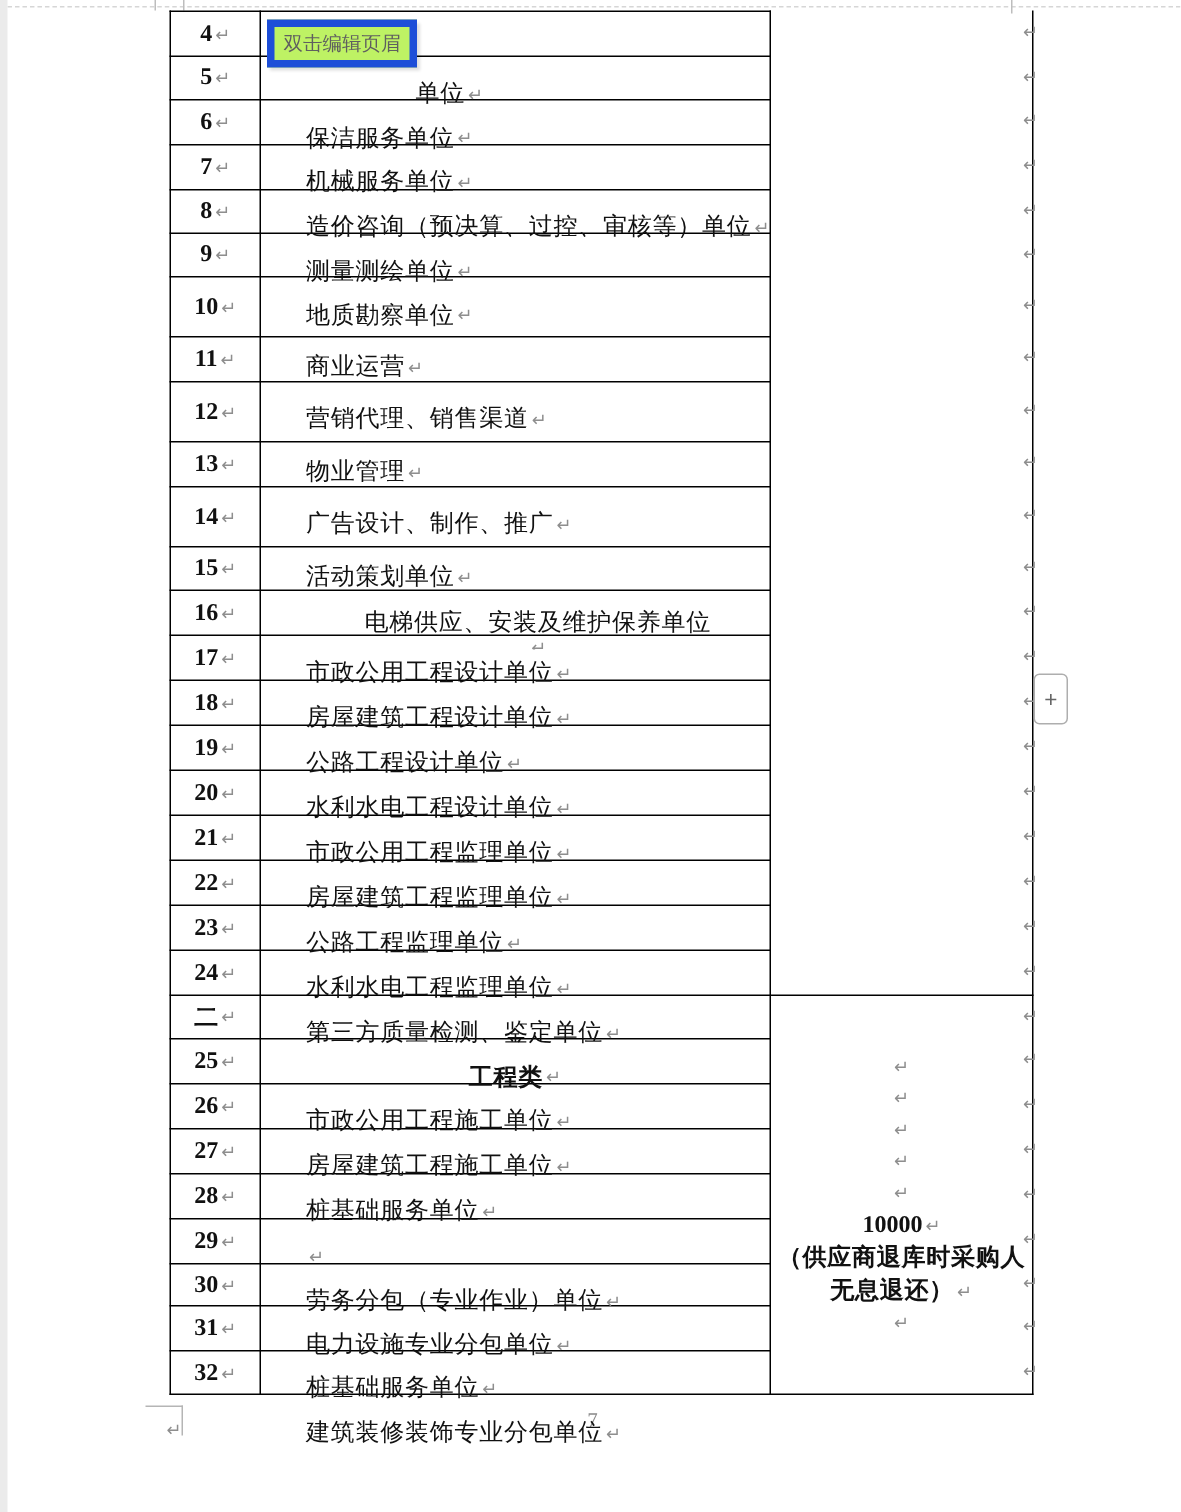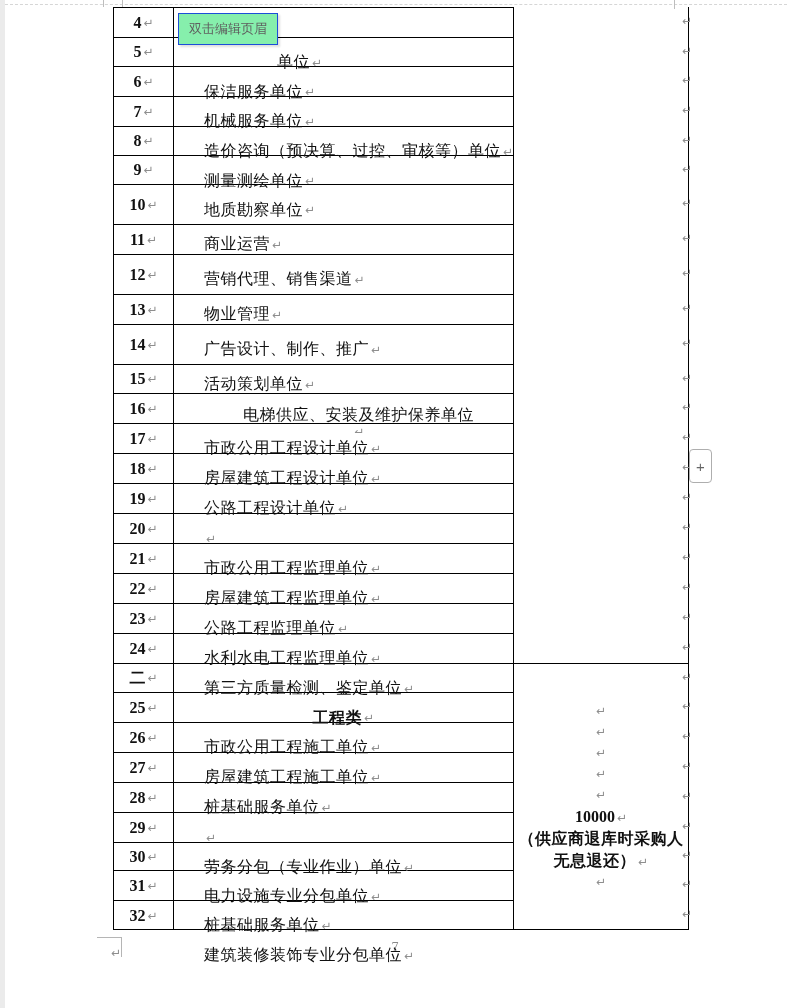--- a/index.html
+++ b/index.html
@@ -24,21 +24,21 @@
   .row-end{position:absolute;z-index:3;font-family:"DejaVu Sans",sans-serif;
            font-size:12px;color:#8e8e8e;line-height:1;}
   .deposit{position:absolute;display:flex;flex-direction:column;align-items:center;
            justify-content:center;z-index:2;text-align:center;}
   .dep-empty{line-height:21px;height:21px;font-family:"DejaVu Sans",sans-serif;
              font-size:12px;color:#8e8e8e;}
   .dep-amount{font-weight:bold;font-size:16px;color:#111;line-height:22px;}
   .dep-note{font-weight:bold;font-size:16px;color:#111;line-height:22px;letter-spacing:0.5px;}
   .tooltip{
     position:absolute;left:178px;top:13px;width:100px;height:32px;box-sizing:border-box;
-    background:#86efac;border:1px solid #1d4ed8;box-shadow:2px 2px 2px rgba(0,0,0,0.13);
+    background:#bef264;border:5px solid #1d4ed8;box-shadow:2px 2px 2px rgba(0,0,0,0.13);
     z-index:10;display:flex;align-items:center;justify-content:center;
     font-family:"Liberation Sans","DejaVu Sans",sans-serif;font-size:13px;color:#5f5f5f;
     white-space:nowrap;
   }
   .plus-btn{
     position:absolute;left:689px;top:449px;width:23px;height:34px;box-sizing:border-box;
     background:#ffffff;border:1px solid #aeaeae;border-radius:4px;z-index:10;
     display:flex;align-items:center;justify-content:center;
     font-family:"Liberation Sans","DejaVu Sans",sans-serif;font-size:15px;color:#666;
     cursor:pointer;
@@ -214,20 +214,21 @@
       <span class="">公路工程设计单位</span>
       <span class="pilcrow">↵</span>
     </div>
     <div class="row-end" style="left: 569px; top: 454px;">↵</div>
     <div class="ln" style="left: 0px; top: 476px; width: 401px; height: 1px;"></div>
     <div class="cell cell-num" style="left: 1px; top: 477px; width: 59px; height: 29px;">
       <span class="">19</span>
       <span class="pilcrow">↵</span>
     </div>
     <div class="cell cell-label" style="left: 61px; top: 477px; width: 339px; height: 29px;">
+      <span class="">水利水电工程设计单位</span>
       <span class="pilcrow">↵</span>
     </div>
     <div class="row-end" style="left: 569px; top: 484px;">↵</div>
     <div class="ln" style="left: 0px; top: 506px; width: 401px; height: 1px;"></div>
     <div class="cell cell-num" style="left: 1px; top: 507px; width: 59px; height: 29px;">
       <span class="">20</span>
       <span class="pilcrow">↵</span>
     </div>
     <div class="cell cell-label" style="left: 61px; top: 507px; width: 339px; height: 29px;">
       <span class="">市政公用工程监理单位</span>

